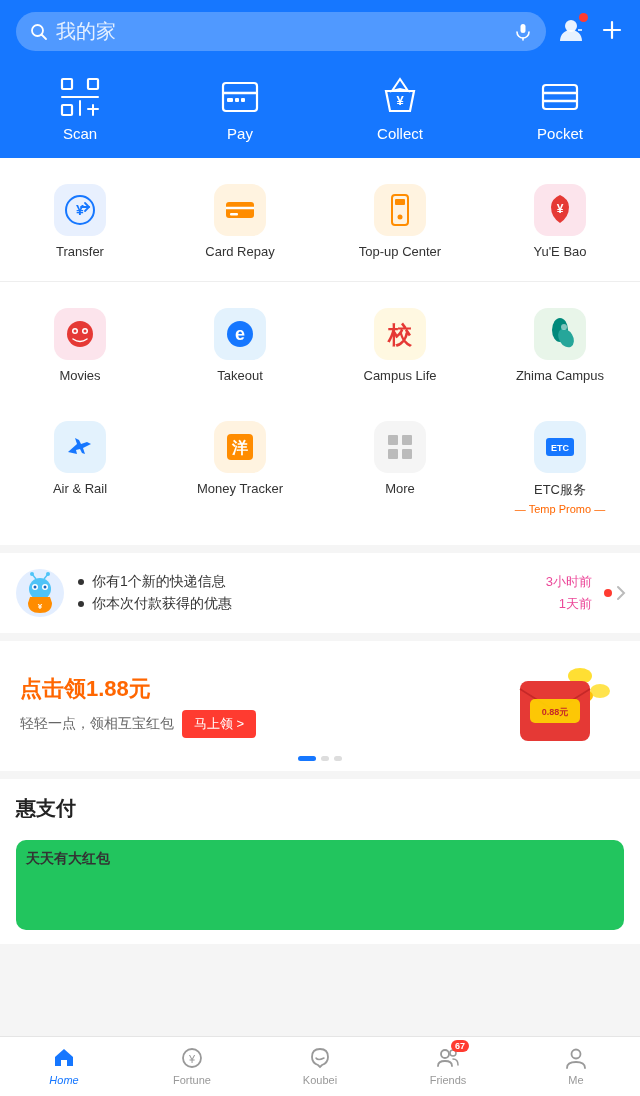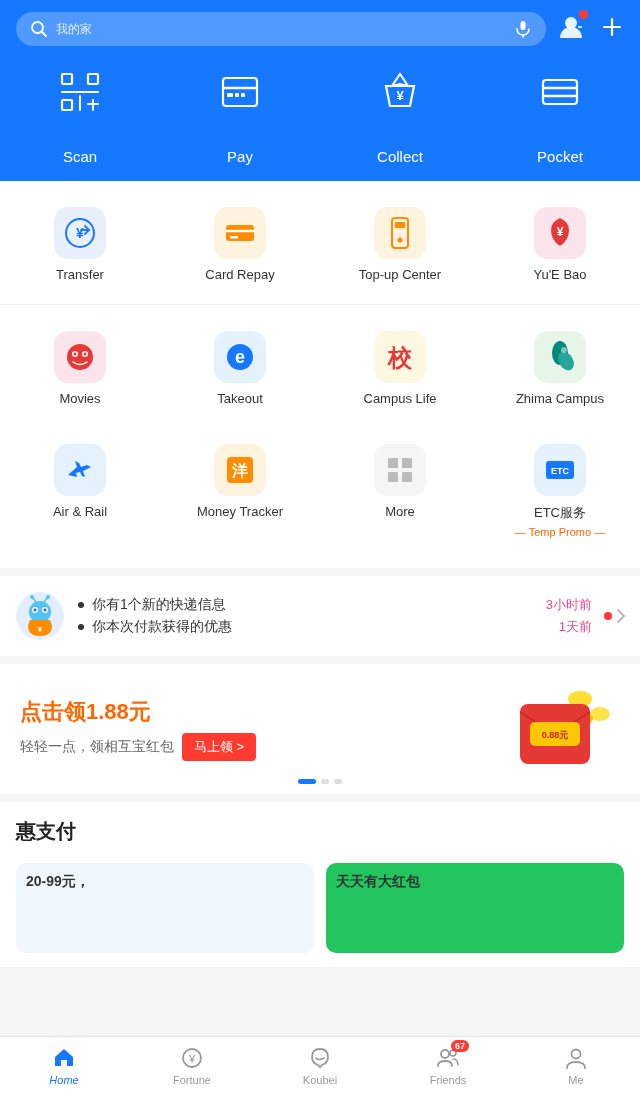--- a/index.html
+++ b/index.html
@@ -23,21 +23,21 @@
       display: flex;
       align-items: center;
       padding: 8px 14px;
       gap: 8px;
     }
     .search-bar input {
       background: transparent;
       border: none;
       outline: none;
       color: #fef9c3;
-      font-size: 12px;
+      font-size: 20px;
       flex: 1;
     }
     .search-bar input::placeholder { color: rgba(255,255,255,0.85); }
     .header-top {
       display: flex;
       align-items: center;
       gap: 10px;
       position: relative;
     }
     .red-dot {
@@ -60,21 +60,20 @@
       display: flex;
       flex-direction: column;
       align-items: center;
       gap: 6px;
       cursor: pointer;
     }
     .top-nav-item .nav-label {
       color: white;
       font-size: 15px;
       font-weight: 400;
-      margin-top: 28px;
     }
     .nav-icon-box {
       width: 44px;
       height: 44px;
       display: flex;
       align-items: center;
       justify-content: center;
     }
 
     
@@ -624,23 +623,20 @@
   <div class="dots-indicator" style="position:absolute;bottom:10px;left:50%;transform:translateX(-50%);display:flex;gap:5px;">
     <div class="dot-ind"></div>
     <div class="dot-ind inactive"></div>
     <div class="dot-ind inactive"></div>
   </div>
 </div>
 
 <div class="section-title">惠支付</div>
 
 <div class="bottom-cards">
-  <div class="bottom-card">
-    <span>20-99元，</span>
-  </div>
   <div class="bottom-card" style="background:#22c55e;">
     <span>天天有大红包</span>
   </div>
 </div>
 
 <div style="height:80px;"></div>
 
 <div class="bottom-nav">
 
   <div class="bottom-nav-item active">

